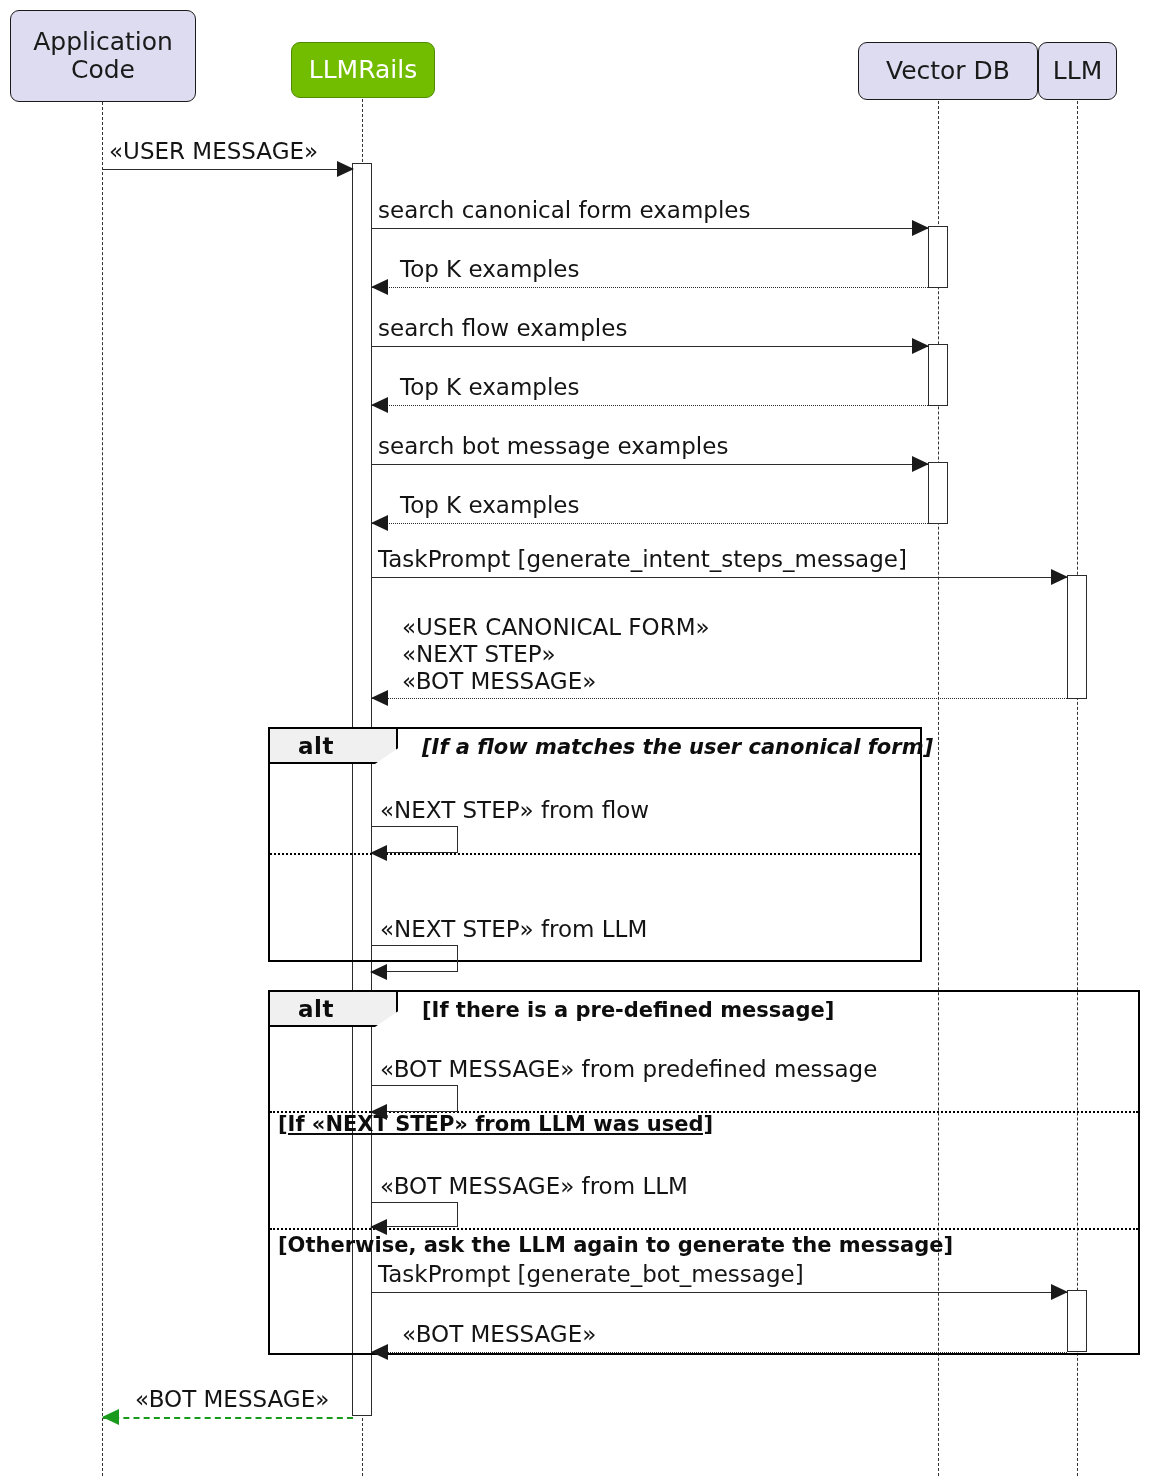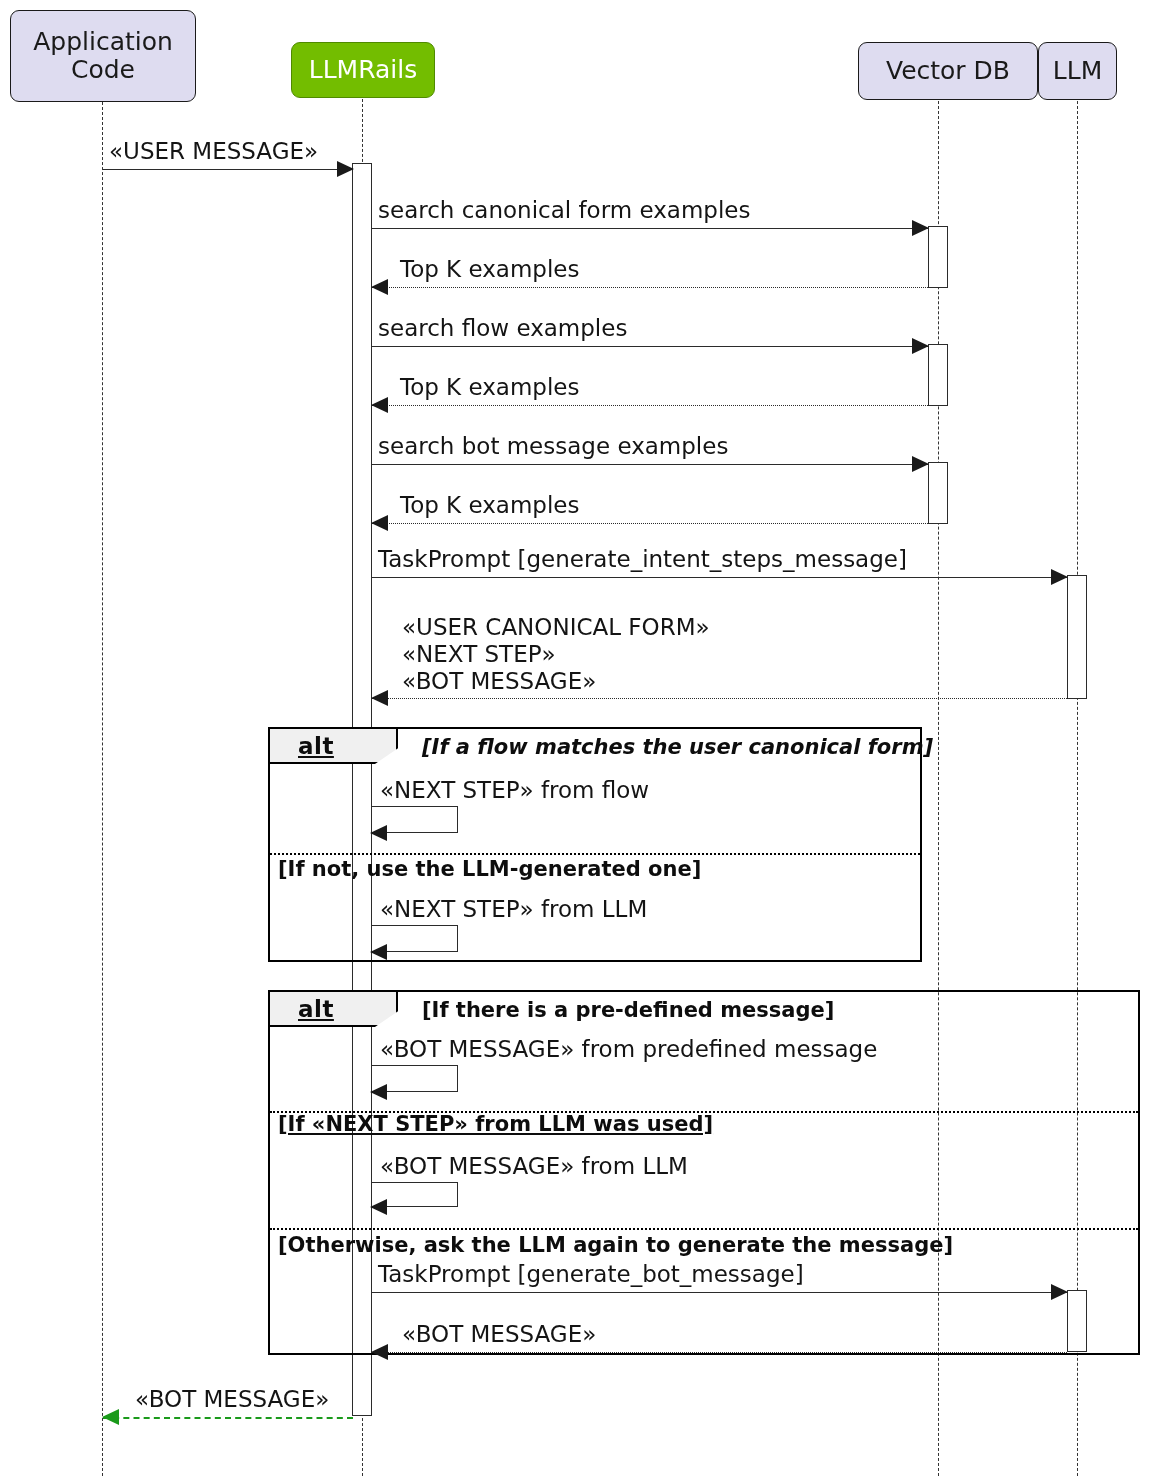--- a/index.html
+++ b/index.html
@@ -67,21 +67,21 @@
     color:#141414;
     white-space:nowrap;
     line-height:1.18;
   }
   .msg .label.lft{left:6px;}
 
   
   .msg .label.multi{white-space:pre-line;bottom:3px;}
 
   
-  .selfmsg{position:absolute;}
+  .selfmsg{position:absolute;margin-top:20px;}
   .selfmsg .loop{
     position:absolute;left:0;top:0;
     box-sizing:border-box;
     border:1.6px solid #2b2b2b;
     border-left:none;
     width:100%;height:100%;
     background:transparent;
   }
   .selfmsg .head{
     position:absolute;left:-2px;bottom:-8px;width:0;height:0;
@@ -107,21 +107,21 @@
     height:35px;
     background:#f0f0f0;
     border-right:2.2px solid #000;
     border-bottom:2.2px solid #000;
     display:flex;align-items:center;
     box-sizing:border-box;
     clip-path:polygon(0 0, 100% 0, 100% 55%, 82% 100%, 0 100%);
   }
   .frame .tab .kw{
     font-size:23px;font-weight:bold;color:#0d0d0d;
-    padding-left:28px;letter-spacing:.5px;text-decoration:underline;
+    padding-left:28px;letter-spacing:.5px;
   }
   .frame .cond{
     position:absolute;
     font-size:21px;font-weight:bold;color:#0d0d0d;
     white-space:nowrap;
   }
   .frame .divider{
     position:absolute;left:0;width:100%;height:0;
     border-top:2.4px dotted #000;
   }
@@ -222,21 +222,20 @@
 «NEXT STEP»
 «BOT MESSAGE»</div>
   </div>
 
   <div class="frame" style="left:268px;top:727px;width:654px;height:235px;">
     <div class="tab" style="width:128px;">
       <span class="kw">alt</span>
     </div>
     <div class="cond" style="left:152px;top:6px;font-style:italic;">[If a flow matches the user canonical form]</div>
     <div class="divider" style="top:124px;"></div>
-    <div class="altcond" style="top:128px;">[If not, use the LLM-generated one]</div>
   </div>
 
   <div class="selfmsg" style="left:372px;top:806px;width:86px;height:27px;">
     <div class="loop"></div>
     <div class="head"></div>
     <div class="label">«NEXT STEP» from flow</div>
   </div>
 
   <div class="selfmsg" style="left:372px;top:925px;width:86px;height:27px;">
     <div class="loop"></div>

